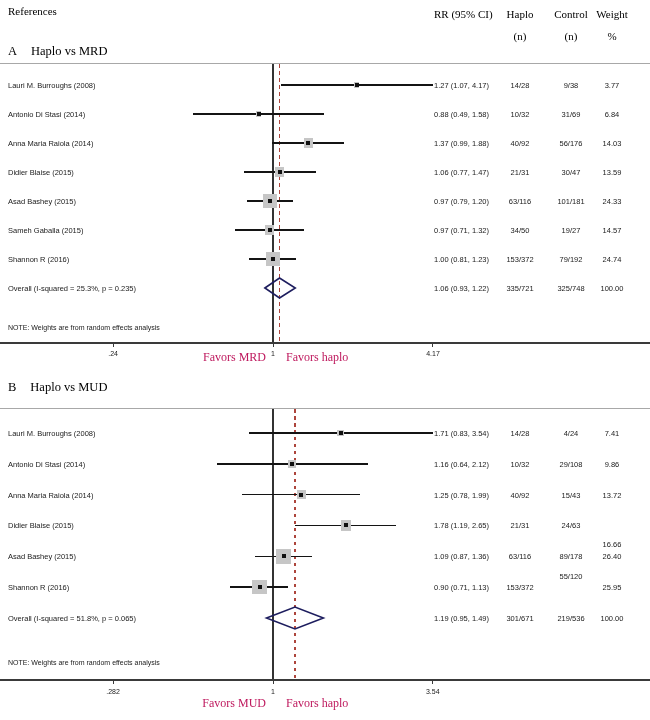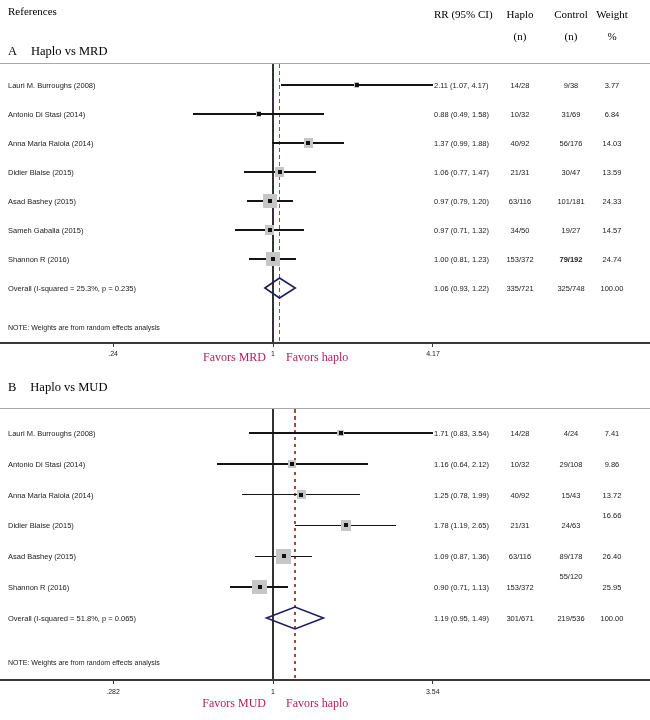--- a/index.html
+++ b/index.html
@@ -57,21 +57,21 @@
     <div class="abs " style="left: 112.595px; top: 343px; width: 1px; height: 4px; background: rgb(58, 58, 58);"></div>
     <div class="abs ticklbl" style="left: 113.095px; top: 350px;">.24</div>
     <div class="abs " style="left: 272.5px; top: 343px; width: 1px; height: 4px; background: rgb(58, 58, 58);"></div>
     <div class="abs ticklbl" style="left: 273px; top: 350px;">1</div>
     <div class="abs " style="left: 432.495px; top: 343px; width: 1px; height: 4px; background: rgb(58, 58, 58);"></div>
     <div class="abs ticklbl" style="left: 432.995px; top: 350px;">4.17</div>
     <div class="abs rowtxt vctr" style="left: 8px; top: 85px;">Lauri M. Burroughs (2008)</div>
     <div class="abs " style="left: 280.581px; top: 84.3px; width: 152.414px; height: 1.4px; background: rgb(20, 20, 20);"></div>
     <div class="abs " style="left: 354.104px; top: 82.4394px; width: 5.1211px; height: 5.1211px; background: rgb(198, 198, 198);"></div>
     <div class="abs " style="left: 354.665px; top: 83px; width: 4px; height: 4px; background: rgb(17, 17, 17);"></div>
-    <div class="abs rowtxt vctr" style="left: 434px; top: 85px;">2.11 (1.07, 4.17)</div>
+    <div class="abs rowtxt vctr" style="left: 434px; top: 85px;">1.27 (1.07, 4.17)</div>
     <div class="abs rowtxt cctr" style="left: 520px; top: 85px;">14/28</div>
     <div class="abs rowtxt cctr" style="left: 571px; top: 85px;">9/38</div>
     <div class="abs rowtxt cctr" style="left: 612px; top: 85px;">3.77</div>
     <div class="abs rowtxt vctr" style="left: 8px; top: 114px;">Antonio Di Stasi (2014)</div>
     <div class="abs " style="left: 193.071px; top: 113.3px; width: 131.183px; height: 1.4px; background: rgb(20, 20, 20);"></div>
     <div class="abs " style="left: 255.858px; top: 111.181px; width: 5.6371px; height: 5.6371px; background: rgb(198, 198, 198);"></div>
     <div class="abs " style="left: 256.677px; top: 112px; width: 4px; height: 4px; background: rgb(17, 17, 17);"></div>
     <div class="abs rowtxt vctr" style="left: 434px; top: 114px;">0.88 (0.49, 1.58)</div>
     <div class="abs rowtxt cctr" style="left: 520px; top: 114px;">10/32</div>
     <div class="abs rowtxt cctr" style="left: 571px; top: 114px;">31/69</div>
@@ -107,21 +107,21 @@
     <div class="abs rowtxt vctr" style="left: 434px; top: 230px;">0.97 (0.71, 1.32)</div>
     <div class="abs rowtxt cctr" style="left: 520px; top: 230px;">34/50</div>
     <div class="abs rowtxt cctr" style="left: 571px; top: 230px;">19/27</div>
     <div class="abs rowtxt cctr" style="left: 612px; top: 230px;">14.57</div>
     <div class="abs rowtxt vctr" style="left: 8px; top: 259px;">Shannon R (2016)</div>
     <div class="abs " style="left: 249.389px; top: 258.3px; width: 46.8064px; height: 1.4px; background: rgb(20, 20, 20);"></div>
     <div class="abs " style="left: 265.931px; top: 251.931px; width: 14.1382px; height: 14.1382px; background: rgb(198, 198, 198);"></div>
     <div class="abs " style="left: 271px; top: 257px; width: 4px; height: 4px; background: rgb(17, 17, 17);"></div>
     <div class="abs rowtxt vctr" style="left: 434px; top: 259px;">1.00 (0.81, 1.23)</div>
     <div class="abs rowtxt cctr" style="left: 520px; top: 259px;">153/372</div>
-    <div class="abs rowtxt cctr" style="left: 571px; top: 259px; font-weight: bold;">79/192</div>
+    <div class="abs rowtxt cctr" style="left: 571px; top: 259px;">79/192</div>
     <div class="abs rowtxt cctr" style="left: 612px; top: 259px;">24.74</div>
     <div class="abs rowtxt vctr" style="left: 8px; top: 288px;">Overall  (I-squared = 25.3%, p = 0.235)</div>
     <div class="abs rowtxt vctr" style="left: 434px; top: 288px;">1.06 (0.93, 1.22)</div>
     <div class="abs rowtxt cctr" style="left: 520px; top: 288px;">335/721</div>
     <div class="abs rowtxt cctr" style="left: 571px; top: 288px;">325/748</div>
     <div class="abs rowtxt cctr" style="left: 612px; top: 288px;">100.00</div>
     <div class="abs " style="left: 272.25px; top: 409px; width: 1.5px; height: 271px; background: rgb(51, 51, 51);"></div>
     <div class="abs " style="left: 294.234px; top: 409px; width: 1.5px; height: 271px; background: repeating-linear-gradient(rgb(173, 69, 60) 0px, rgb(173, 69, 60) 3.5px, transparent 3.5px, transparent 7px);"></div>
     <div class="abs " style="left: 0px; top: 679px; width: 650px; height: 2px; background: rgb(58, 58, 58);"></div>
     <div class="abs " style="left: 112.522px; top: 680px; width: 1px; height: 4px; background: rgb(58, 58, 58);"></div>
@@ -154,21 +154,21 @@
     <div class="abs rowtxt cctr" style="left: 520px; top: 494.66px;">40/92</div>
     <div class="abs rowtxt cctr" style="left: 571px; top: 494.66px;">15/43</div>
     <div class="abs rowtxt cctr" style="left: 612px; top: 494.66px;">13.72</div>
     <div class="abs rowtxt vctr" style="left: 8px; top: 525.49px;">Didier Blaise (2015)</div>
     <div class="abs " style="left: 294.984px; top: 524.79px; width: 101.18px; height: 1.4px; background: rgb(20, 20, 20);"></div>
     <div class="abs " style="left: 340.54px; top: 520.158px; width: 10.6638px; height: 10.6638px; background: rgb(198, 198, 198);"></div>
     <div class="abs " style="left: 343.872px; top: 523.49px; width: 4px; height: 4px; background: rgb(17, 17, 17);"></div>
     <div class="abs rowtxt vctr" style="left: 434px; top: 525.49px;">1.78 (1.19, 2.65)</div>
     <div class="abs rowtxt cctr" style="left: 520px; top: 525.49px;">21/31</div>
     <div class="abs rowtxt cctr" style="left: 571px; top: 525.49px;">24/63</div>
-    <div class="abs rowtxt cctr" style="left: 612px; top: 515px;">16.66</div>
+    <div class="abs rowtxt cctr" style="left: 612px; top: 544px;">16.66</div>
     <div class="abs rowtxt vctr" style="left: 8px; top: 556.32px;">Asad Bashey (2015)</div>
     <div class="abs " style="left: 255.4px; top: 555.62px; width: 56.4597px; height: 1.4px; background: rgb(20, 20, 20);"></div>
     <div class="abs " style="left: 276.465px; top: 548.894px; width: 14.852px; height: 14.852px; background: rgb(198, 198, 198);"></div>
     <div class="abs " style="left: 281.891px; top: 554.32px; width: 4px; height: 4px; background: rgb(17, 17, 17);"></div>
     <div class="abs rowtxt vctr" style="left: 434px; top: 556.32px;">1.09 (0.87, 1.36)</div>
     <div class="abs rowtxt cctr" style="left: 520px; top: 556.32px;">63/116</div>
     <div class="abs rowtxt cctr" style="left: 571px; top: 556.32px;">89/178</div>
     <div class="abs rowtxt cctr" style="left: 612px; top: 556.32px;">26.40</div>
     <div class="abs rowtxt vctr" style="left: 8px; top: 587.15px;">Shannon R (2016)</div>
     <div class="abs " style="left: 229.716px; top: 586.45px; width: 58.7296px; height: 1.4px; background: rgb(20, 20, 20);"></div>

